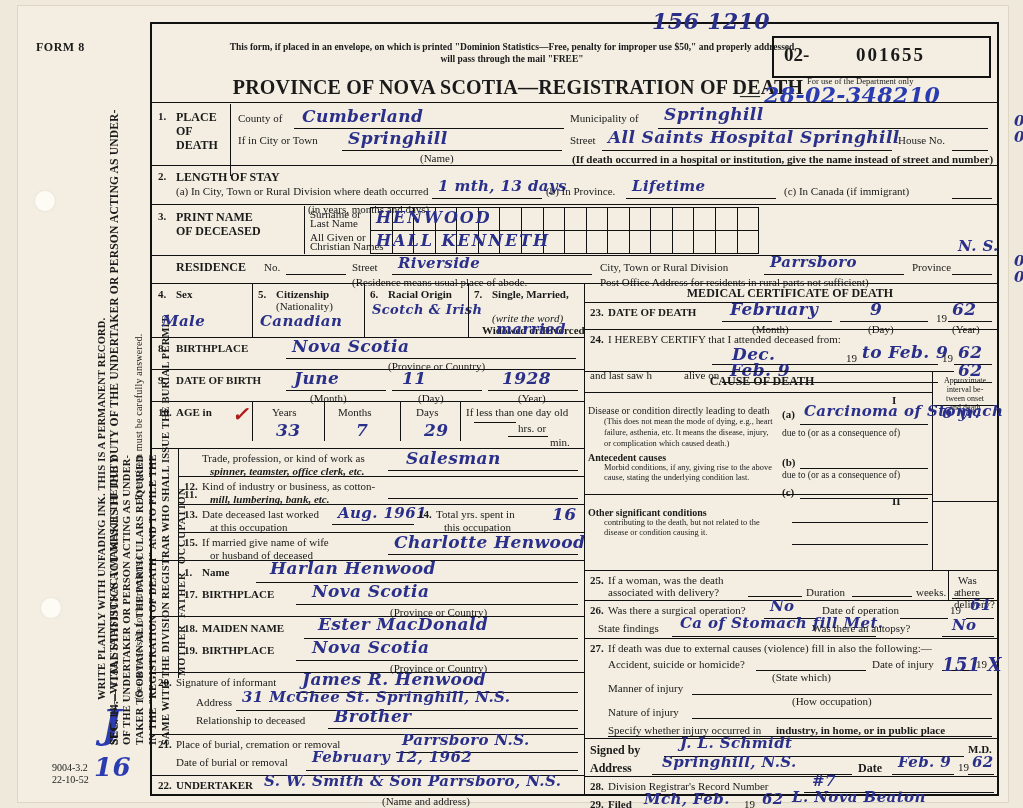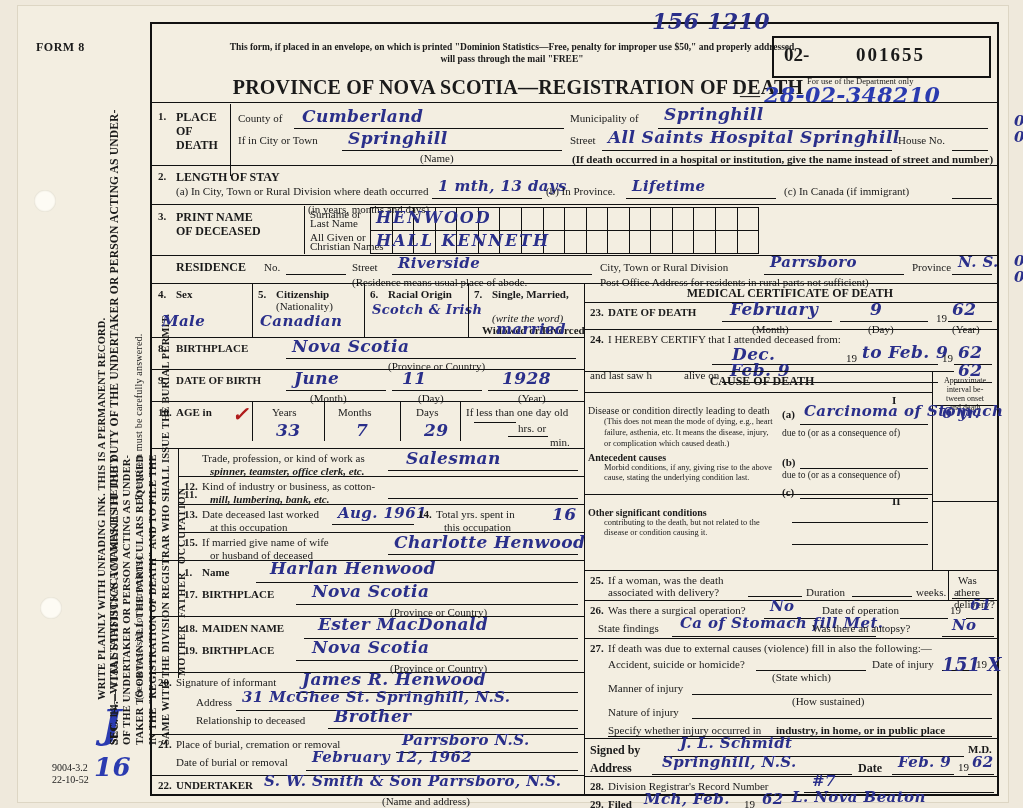--- a/index.html
+++ b/index.html
@@ -238,21 +238,21 @@
     <div class="lbl" style="left:112px;top:237px;">No.</div>
     <div class="und" style="left:134px;top:250px;width:60px;"></div>
     <div class="lbl" style="left:200px;top:237px;">Street</div>
     <div class="abs hw med" style="left:246px;top:230px;">Riverside</div>
     <div class="und" style="left:240px;top:250px;width:200px;"></div>
     <div class="lbl tiny" style="left:200px;top:252px;">(Residence means usual place of abode.</div>
     <div class="lbl" style="left:448px;top:237px;">City, Town or Rural Division</div>
     <div class="abs hw med" style="left:618px;top:229px;">Parrsboro</div>
     <div class="und" style="left:612px;top:250px;width:140px;"></div>
     <div class="lbl" style="left:760px;top:237px;">Province</div>
-    <div class="abs hw med" style="left:806px;top:229px;">N. S.</div>
+    <div class="abs hw med" style="left:806px;top:213px;">N. S.</div>
     <div class="und" style="left:800px;top:250px;width:40px;"></div>
     <div class="lbl tiny" style="left:448px;top:252px;">Post Office Address for residents in rural parts not sufficient)</div>
     <div class="abs hw med" style="left:862px;top:228px;">026</div>
     <div class="abs hw med" style="left:862px;top:244px;">05</div>
 
     <div class="line hline" style="left:0;top:259px;width:845px;"></div>
 
     <div class="line vline" style="left:432px;top:259px;height:511px;"></div>
 
     <div class="lbl b" style="left:6px;top:264px;">4.</div>
@@ -530,21 +530,21 @@
     <div class="lbl b" style="left:438px;top:618px;">27.</div>
     <div class="lbl" style="left:456px;top:618px;">If death was due to external causes (violence) fill in also the following:—</div>
     <div class="lbl" style="left:456px;top:634px;">Accident, suicide or homicide?</div>
     <div class="und" style="left:604px;top:646px;width:110px;"></div>
     <div class="lbl tiny" style="left:620px;top:647px;">(State which)</div>
     <div class="lbl" style="left:720px;top:634px;">Date of injury</div>
     <div class="und" style="left:790px;top:646px;width:32px;"></div>
     <div class="lbl" style="left:824px;top:634px;">19</div>
     <div class="lbl" style="left:456px;top:658px;">Manner of injury</div>
     <div class="und" style="left:540px;top:670px;width:300px;"></div>
-    <div class="lbl tiny" style="left:640px;top:671px;">(How sustained)</div>
+    <div class="lbl tiny" style="left:640px;top:671px;">(How occupation)</div>
     <div class="lbl" style="left:456px;top:682px;">Nature of injury</div>
     <div class="und" style="left:540px;top:694px;width:300px;"></div>
     <div class="lbl" style="left:456px;top:700px;">Specify whether injury occurred in</div>
     <div class="lbl b" style="left:624px;top:700px;">industry, in home, or in public place</div>
     <div class="und" style="left:456px;top:712px;width:384px;"></div>
     <div class="abs hw big" style="left:790px;top:630px;font-size:18px;">151 X</div>
 
     <div class="line hline" style="left:432px;top:714px;width:413px;"></div>
 
     <div class="lbl b" style="left:438px;top:719px;font-size:12px;">Signed by</div>

